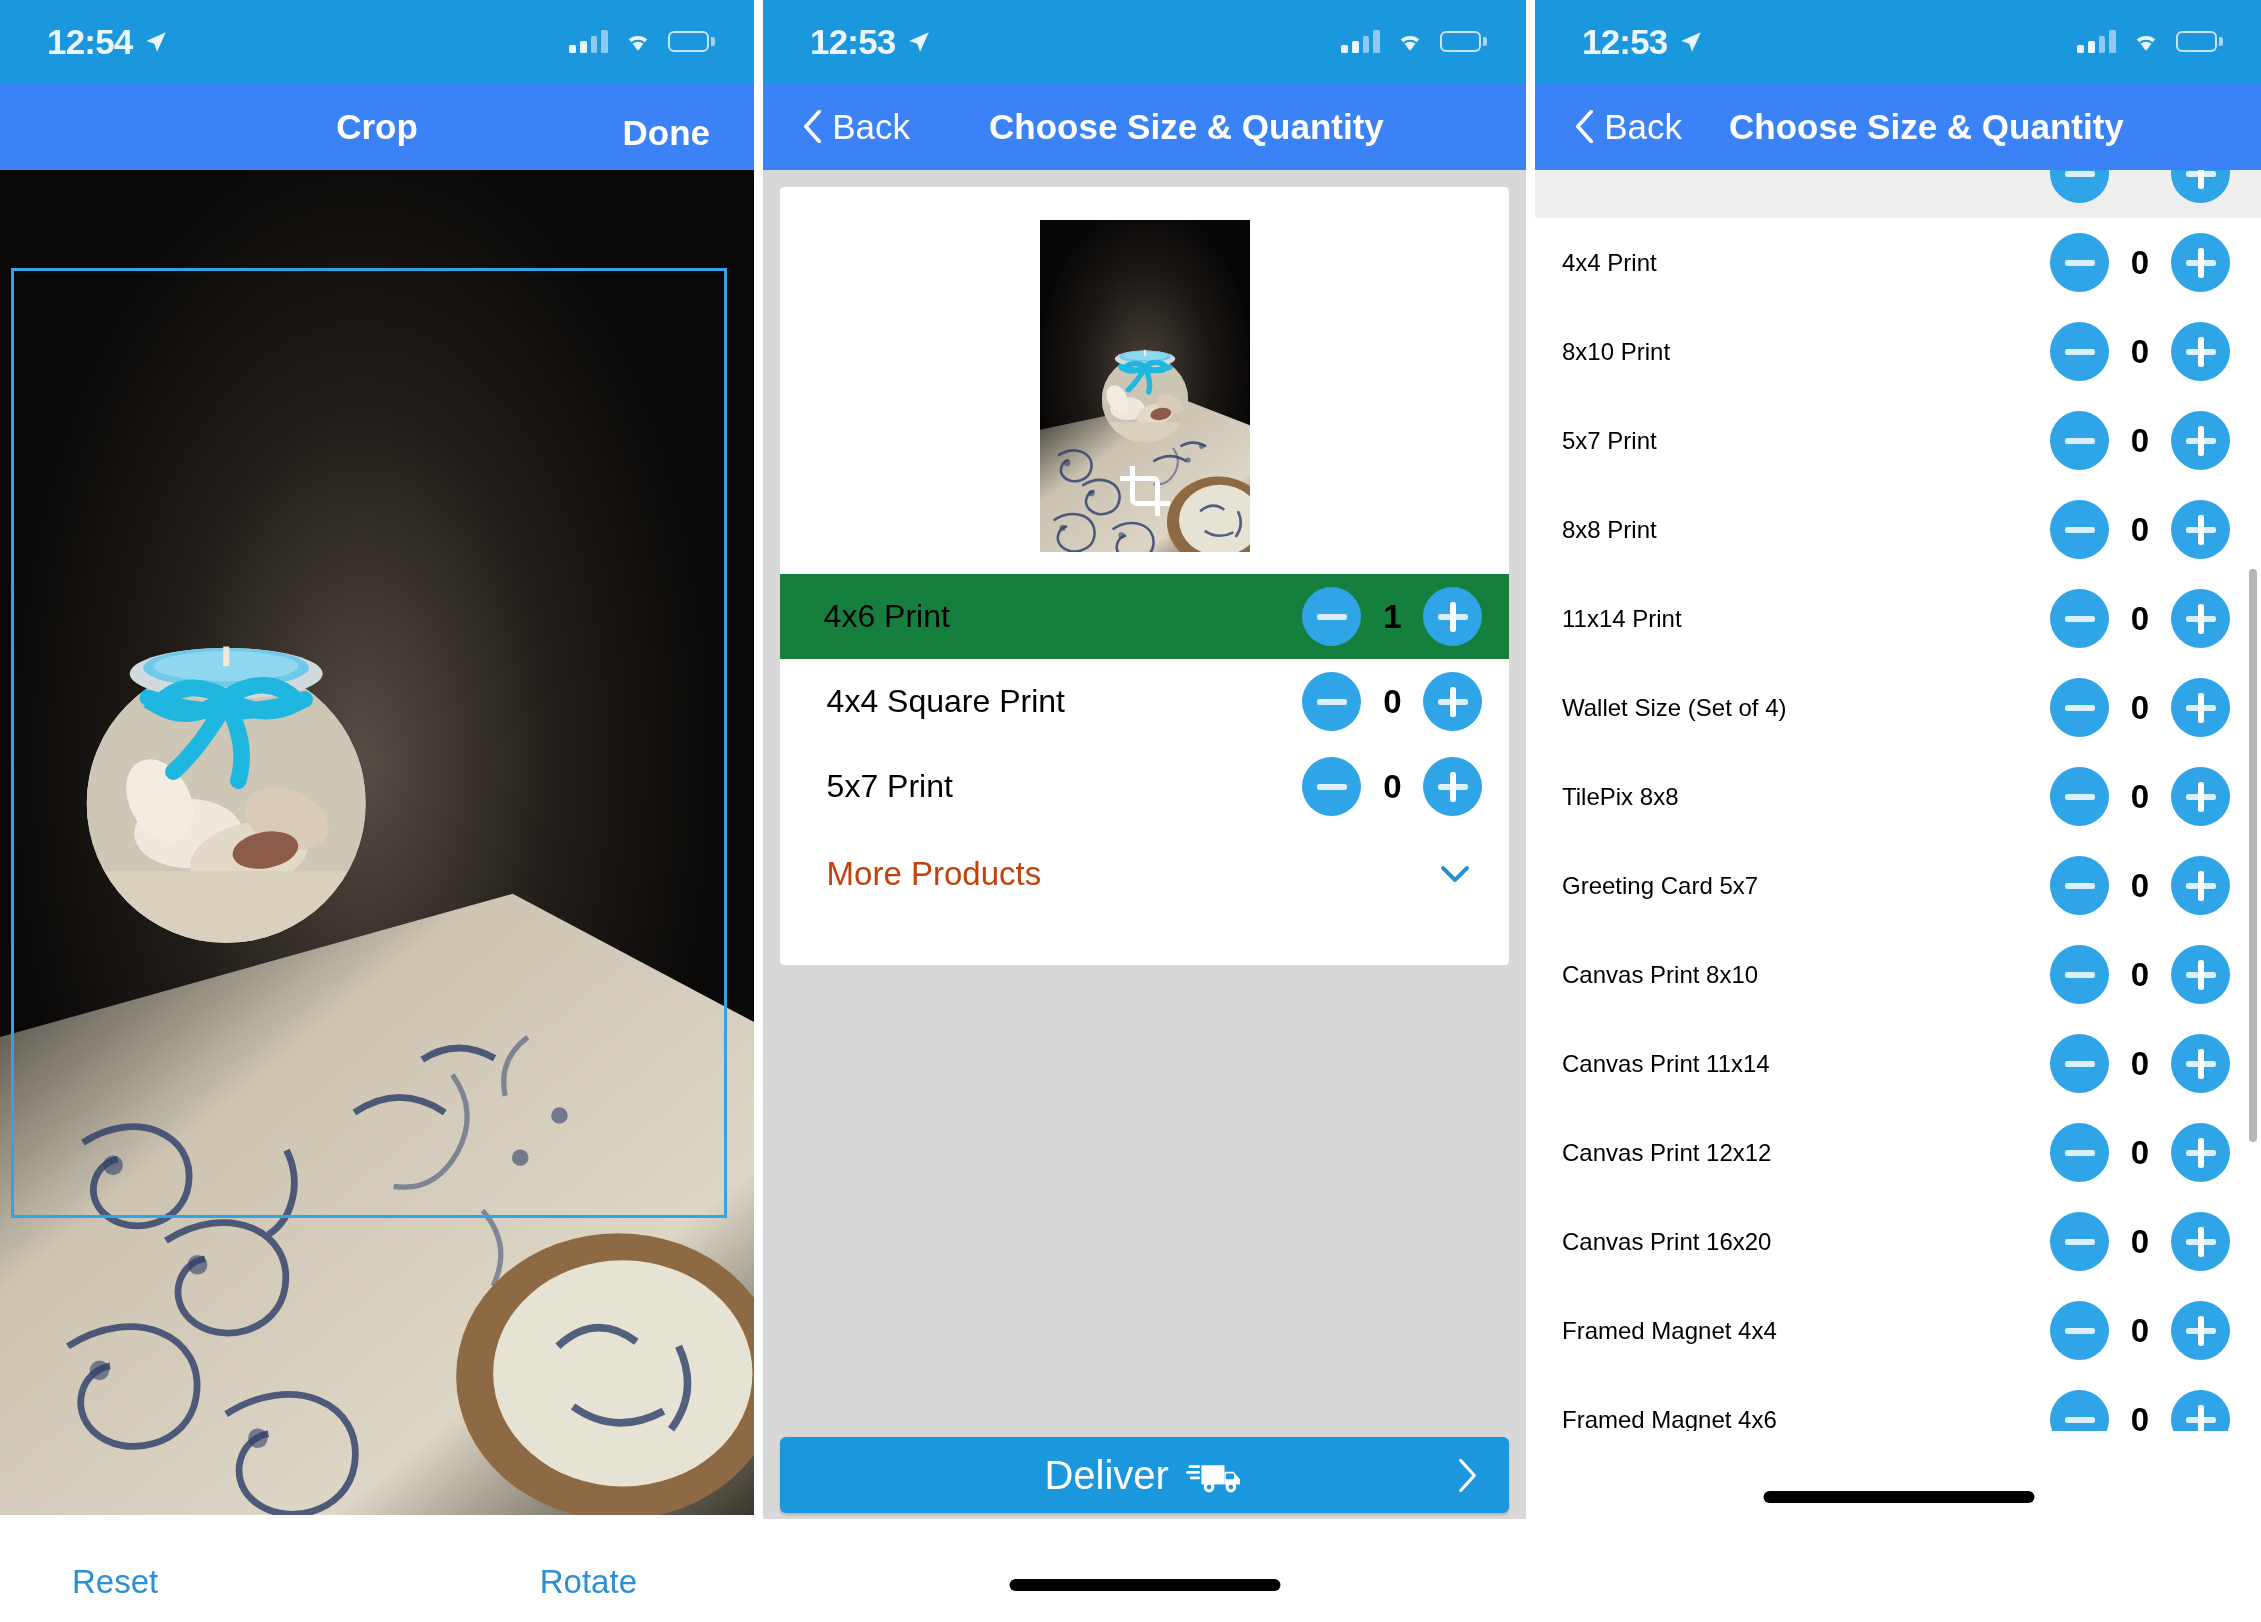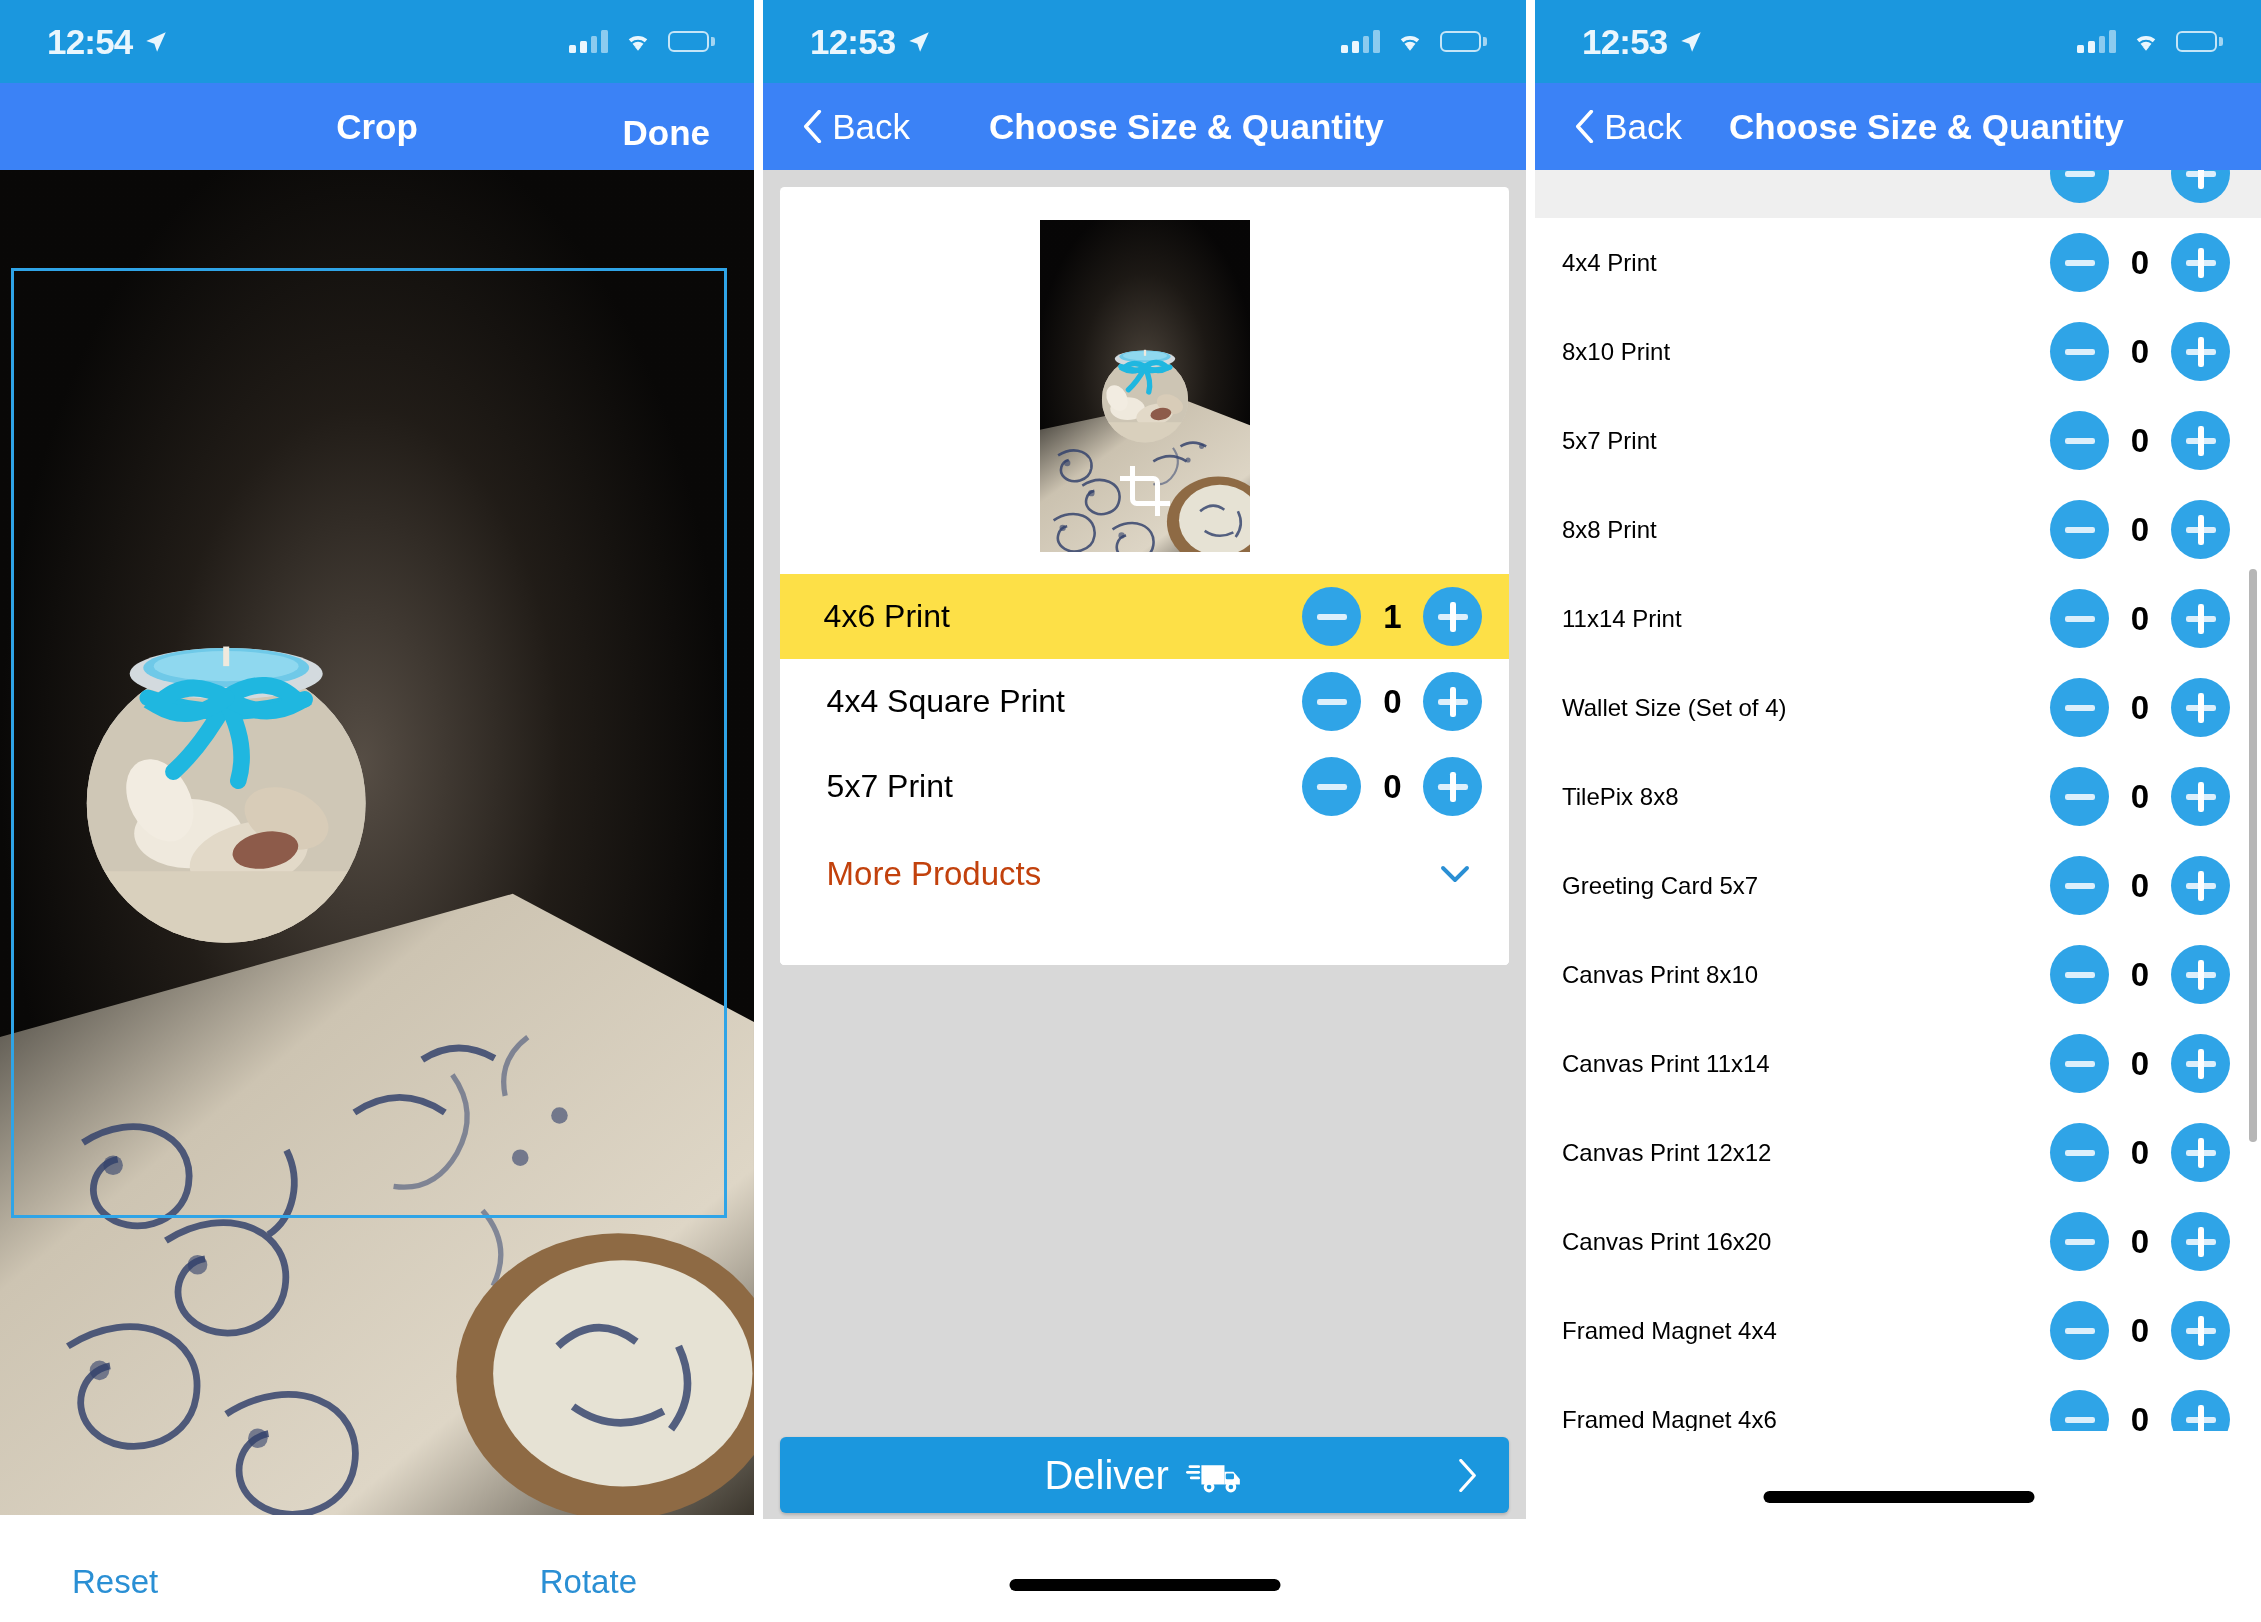--- a/index.html
+++ b/index.html
@@ -83,21 +83,21 @@
   .thumb{
     position:relative;width:210px;height:332px;background:#0d0c0b;overflow:hidden;
   }
   .crop-badge{
     position:absolute;left:50%;top:auto;bottom:36px;transform:translateX(-50%);
     width:50px;height:50px;
   }
   .prow{
     display:flex;align-items:center;height:85px;padding:0 27px 0 47px;box-sizing:border-box;
   }
-  .prow.sel{background:#fde047;padding-left:44px;}
+  .prow.sel{background:#15803d;padding-left:44px;}
   .prow-label{font-size:32px;color:#000000;}
   .stepper{margin-left:auto;display:flex;align-items:center;gap:0;}
   .circ{
     width:59px;height:59px;border-radius:50%;background:#2fa4e7;
     display:flex;align-items:center;justify-content:center;flex:0 0 auto;
   }
   .circ .bar-h{width:30px;height:6px;background:#ddeffb;border-radius:2.3px;display:block;}
   .circ .bar-v{width:6px;height:30px;background:#ffffff;border-radius:2.3px;display:block;position:absolute;}
   .plus{position:relative;}
   .qty{width:62px;text-align:center;font-size:33px;font-weight:600;color:#000000;}

